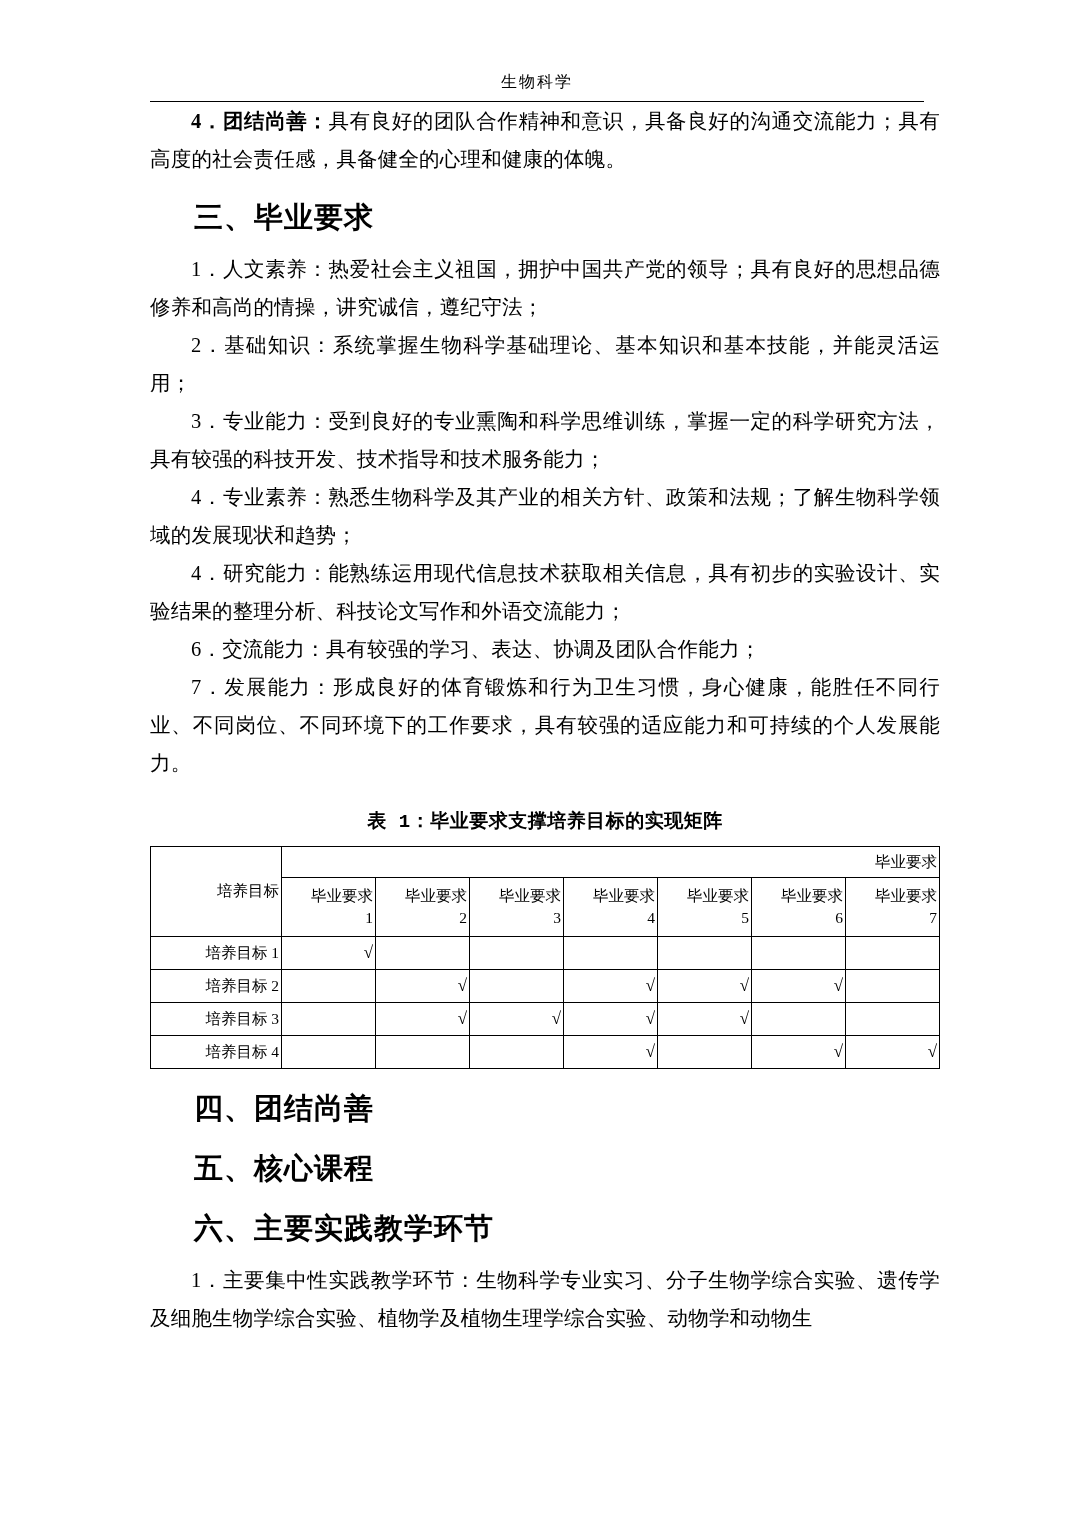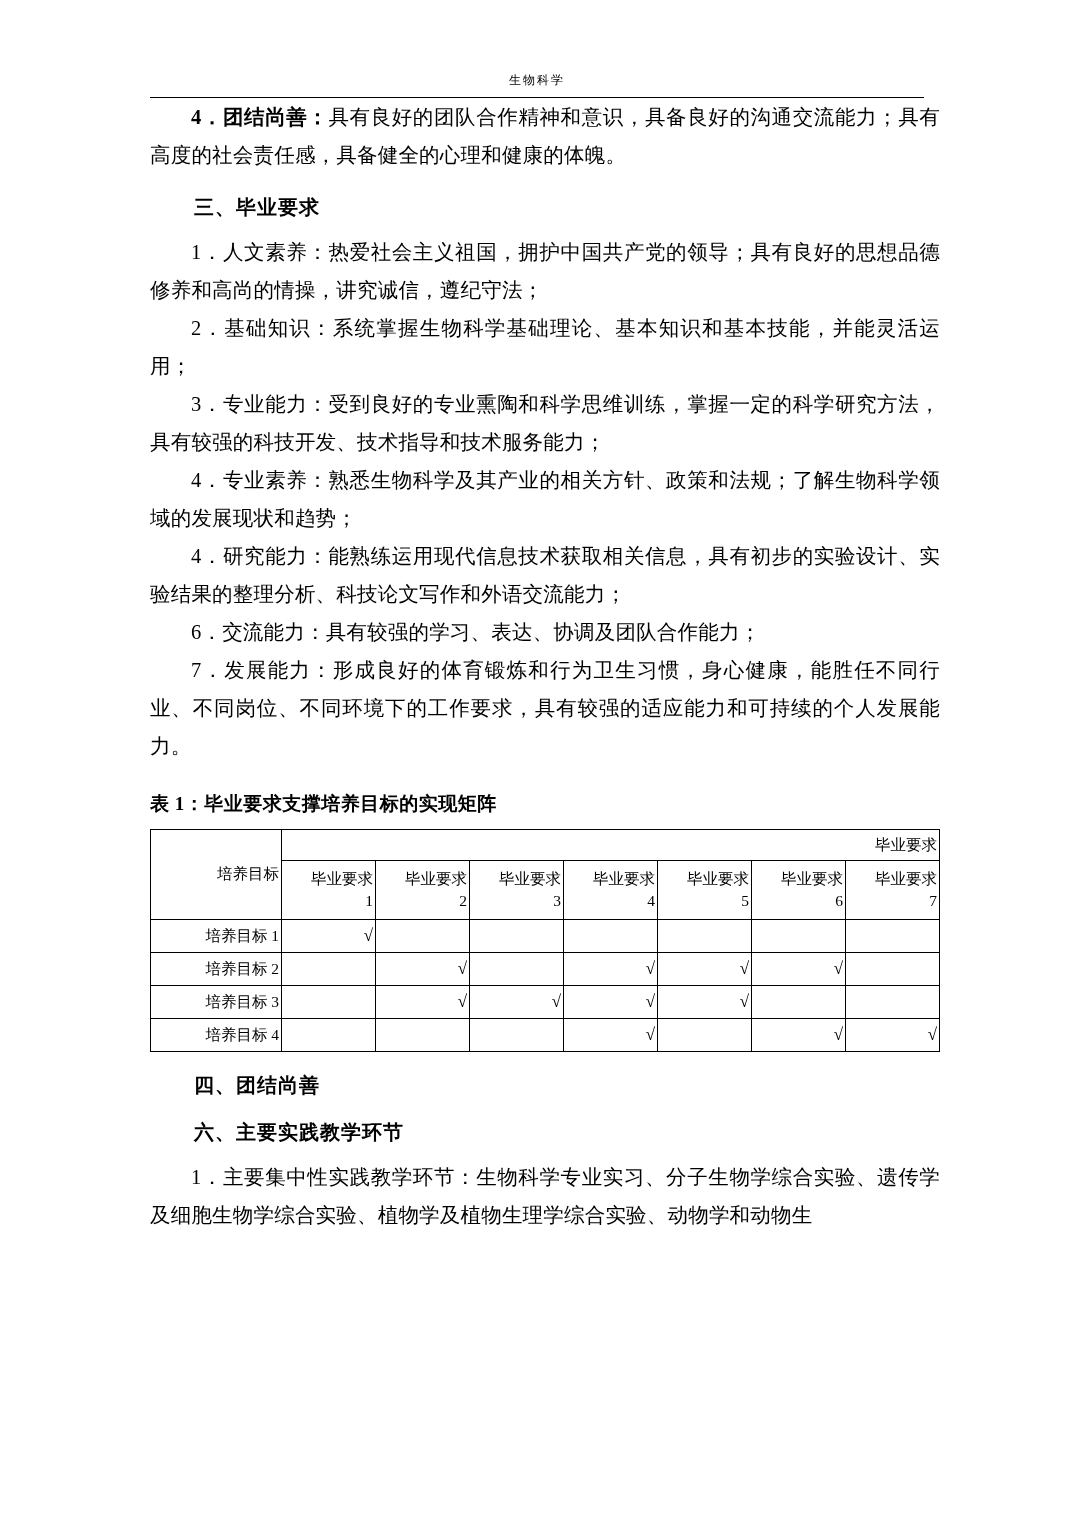--- a/index.html
+++ b/index.html
@@ -18,21 +18,21 @@
   .page {
     width: 1074px;
     height: 1520px;
     box-sizing: border-box;
     padding: 0;
     position: relative;
   }
   .header {
     margin: 72px 150px 0 150px;
     text-align: center;
-    font-size: 12px;
+    font-size: 16px;
     font-family: "Liberation Serif", "DejaVu Serif", serif;
     letter-spacing: 2px;
     padding-bottom: 8px;
     border-bottom: 1.5px solid #000;
     width: 774px;
   }
   .content {
     margin: 0 150px;
     width: 790px;
   }
@@ -48,28 +48,29 @@
     text-indent: 41px;
   }
   .first-block {
     margin-top: 26px;
   }
   .b {
     font-weight: bold;
   }
   h2.section {
     font-family: "DejaVu Sans", "Liberation Sans", sans-serif;
-    font-size: 20px;
+    font-size: 29px;
     font-weight: bold;
     margin: 20px 0 12px 0;
     text-indent: 44px;
     letter-spacing: 1px;
   }
   .table-title {
-    font-family: Liberation Serif, serif;
+    text-align: center;
+    font-family: Liberation Mono, monospace;
     font-size: 19px;
     font-weight: bold;
     margin: 26px 0 12px 0;
     letter-spacing: 0.5px;
   }
   table.matrix {
     border-collapse: collapse;
     width: 790px;
     font-size: 15.5px;
     font-family: "Liberation Serif", "DejaVu Serif", serif;
@@ -183,19 +184,20 @@
           <td class="check">√</td>
           <td class="check"></td>
           <td class="check">√</td>
           <td class="check">√</td>
         </tr>
       </tbody>
     </table>
 
     <h2 class="section after-table">四、团结尚善</h2>
 
+    <h2 class="section">五、核心课程</h2>
 
     <h2 class="section">六、主要实践教学环节</h2>
     <p class="para indent">1．主要集中性实践教学环节：生物科学专业实习、分子生物学综合实验、遗传学及细胞生物学综合实验、植物学及植物生理学综合实验、动物学和动物生</p>
 
     <div class="tail-space"></div>
   </div>
 </div>
 
 </body></html>

